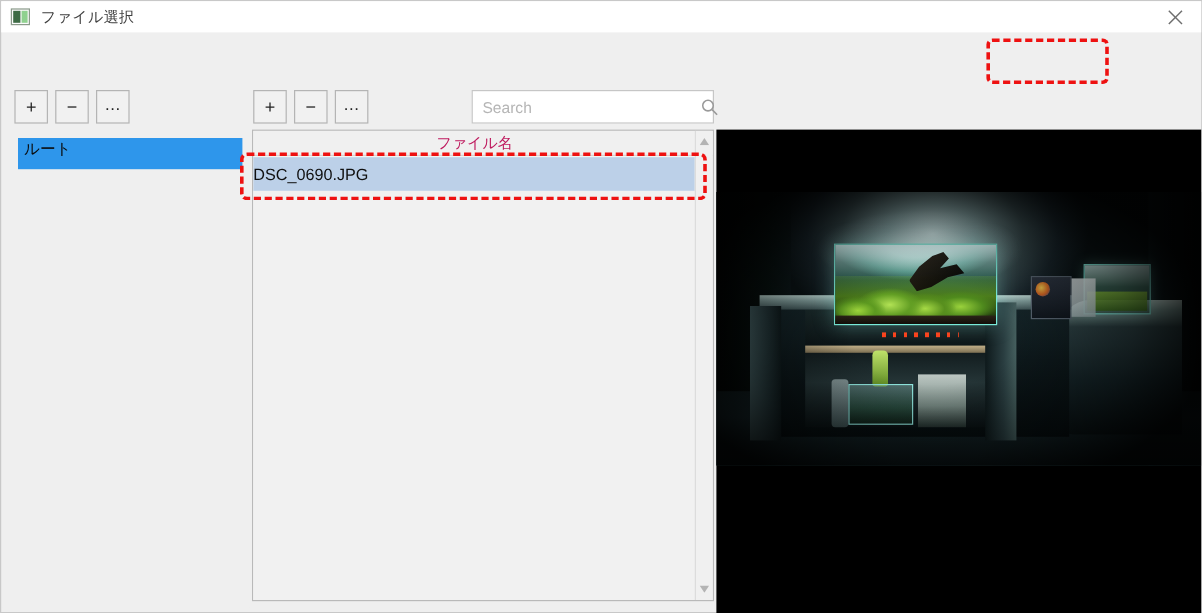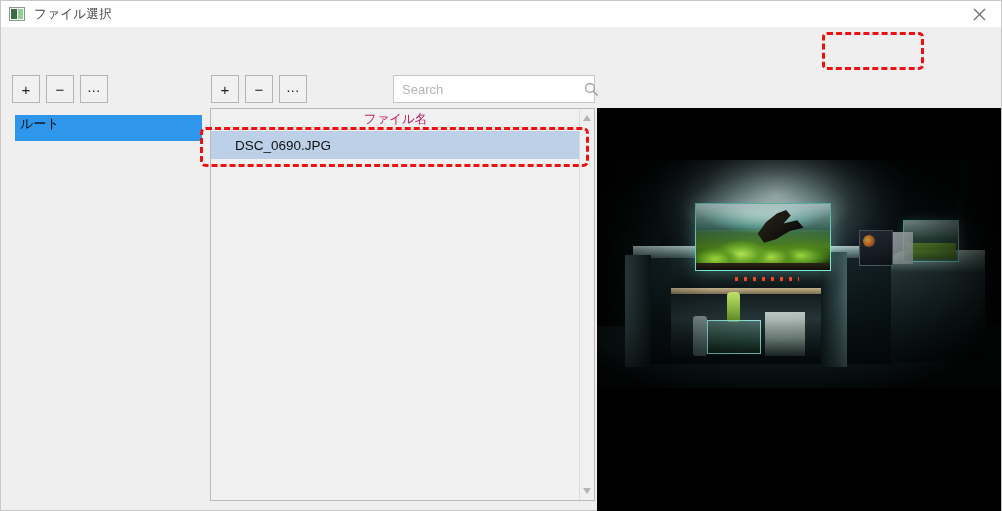--- a/index.html
+++ b/index.html
@@ -193,21 +193,21 @@
     padding-right: 14px;
   }
   .filelist-body {
     position: absolute; left: 0; top: 22px;
     right: 15px; bottom: 0;
     background: #f1f1f1;
   }
   .file-row {
     height: 28px;
     display: flex; align-items: center;
-    padding-left: 24px;
+    padding-left: 0;
     font-size: 13.5px;
     color: #101010;
   }
   .file-row.selected { background: #bcd0e8; }
 
   
   .vscroll {
     position: absolute; right: 0; top: 0;
     width: 15px; height: 100%;
     background: #f0f0f0;

